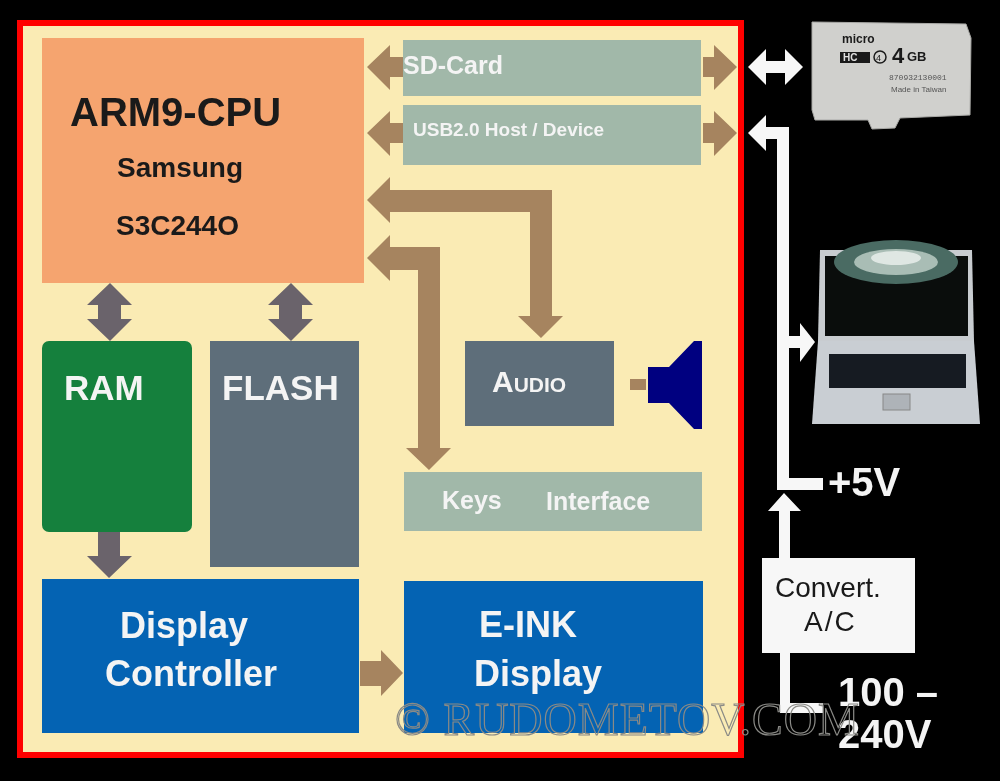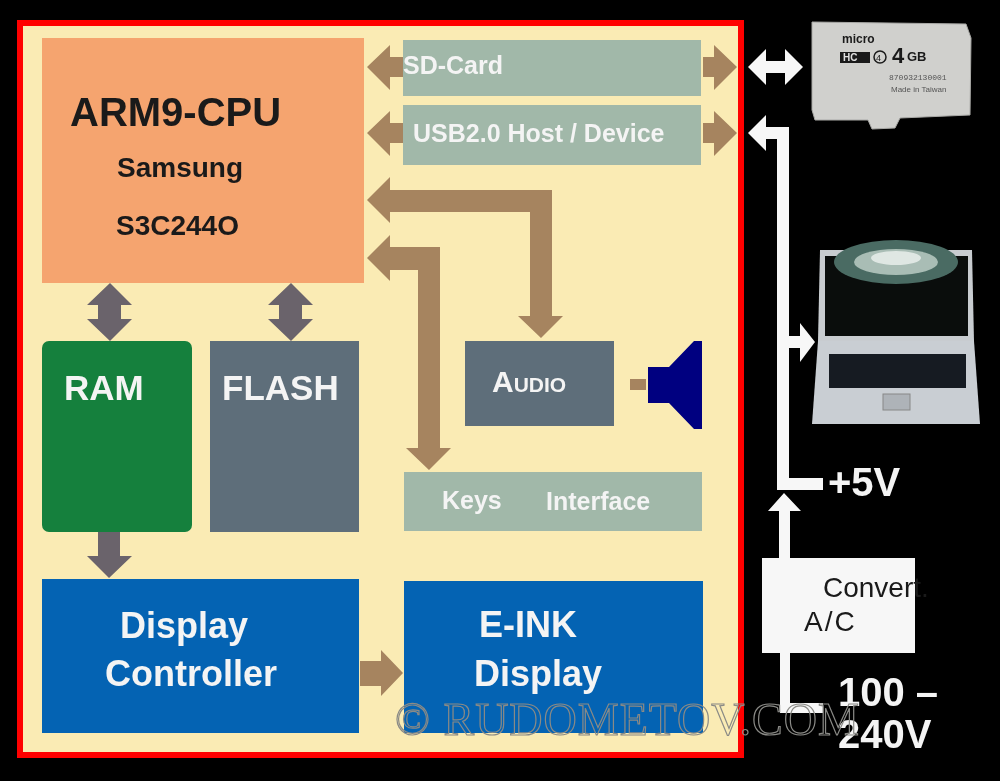--- a/index.html
+++ b/index.html
@@ -7,21 +7,21 @@
   svg#diagram{position:absolute;left:0;top:0;width:1000px;height:781px;}
   .lbl{position:absolute;font-family:"Liberation Sans",sans-serif;font-weight:bold;white-space:nowrap;text-align:center;}
   .dark{color:#1a1a1a;}
   .light{color:#f4f4f4;}
   .frame{position:absolute;left:17px;top:20px;width:715px;height:726px;border:6px solid #ff0000;background:#faebb4;}
   .box{position:absolute;}
   .cpu{left:42px;top:38px;width:322px;height:245px;background:#f5a46f;}
   .sd{left:403px;top:40px;width:298px;height:56px;background:#a1b8a9;}
   .usb{left:403px;top:105px;width:298px;height:60px;background:#a1b8a9;}
   .ram{left:42px;top:341px;width:150px;height:191px;background:#15803d;border-radius:7px;}
-  .flash{left:210px;top:341px;width:149px;height:191px;background:#5e6e7a;}
+  .flash{left:210px;top:341px;width:149px;height:226px;background:#5e6e7a;}
   .audio{left:465px;top:341px;width:149px;height:85px;background:#5e6e7a;}
   .keys{left:404px;top:472px;width:298px;height:59px;background:#a1b8a9;}
   .dc{left:42px;top:579px;width:317px;height:154px;background:#0463b3;}
   .eink{left:404px;top:581px;width:299px;height:152px;background:#0463b3;}
   .watermark{position:absolute;left:395px;top:693px;font-family:"Liberation Serif",serif;font-size:46px;color:transparent;-webkit-text-stroke:1.2px #8a8a86;letter-spacing:1px;white-space:nowrap;}
 </style>
 </head>
 <body>
 
 <div id="stage">
@@ -30,21 +30,21 @@
   <div class="box cpu">
     <div class="lbl dark" style="left:28px;top:52px;font-size:40px;">ARM9-CPU</div>
     <div class="lbl dark" style="left:75px;top:114px;font-size:28px;">Samsung</div>
     <div class="lbl dark" style="left:74px;top:172px;font-size:28px;">S3C244O</div>
   </div>
 
   <div class="box sd">
     <div class="lbl light" style="left:0;top:11px;font-size:25px;">SD-Card</div>
   </div>
   <div class="box usb">
-    <div class="lbl light" style="left:10px;top:14px;font-size:25px;">USB2.0 Host / Device</div>
+    <div class="lbl light" style="left:10px;top:14px;font-size:19px;">USB2.0 Host / Device</div>
   </div>
 
   <div class="box ram">
     <div class="lbl light" style="left:22px;top:27px;font-size:35px;">RAM</div>
   </div>
   <div class="box flash">
     <div class="lbl light" style="left:12px;top:27px;font-size:35px;">FLASH</div>
   </div>
 
   <div class="box audio">
@@ -112,21 +112,21 @@
       <ellipse cx="896" cy="262" rx="42" ry="13" fill="#a9bdb5"></ellipse>
       <ellipse cx="896" cy="258" rx="25" ry="7" fill="#dfe7e3"></ellipse>
       <path d="M818,341 L974,341 L980,424 L812,424 Z" fill="#c9ced3"></path>
       <rect x="829" y="354" width="137" height="34" fill="#161b22"></rect>
       <rect x="883" y="394" width="27" height="16" fill="#aeb3b8" stroke="#888"></rect>
     </g>
 
     <rect x="762" y="558" width="153" height="95" fill="#f7f7f7"></rect>
   </svg>
 
-  <div class="lbl dark" style="left:775px;top:572px;font-size:28px;font-weight:normal;margin-left:48px;">Convert.</div>
+  <div class="lbl dark" style="left:775px;top:572px;font-size:28px;font-weight:normal;">Convert.</div>
   <div class="lbl dark" style="left:804px;top:606px;font-size:28px;font-weight:normal;letter-spacing:2px;">A/C</div>
 
   <div class="lbl light" style="left:828px;top:460px;font-size:40px;">+5V</div>
   <div class="lbl light" style="left:838px;top:670px;font-size:40px;">100 –</div>
   <div class="lbl light" style="left:838px;top:712px;font-size:40px;">240V</div>
 
   <div class="watermark">© RUDOMETOV.COM</div>
 </div>
 
 </body></html>

